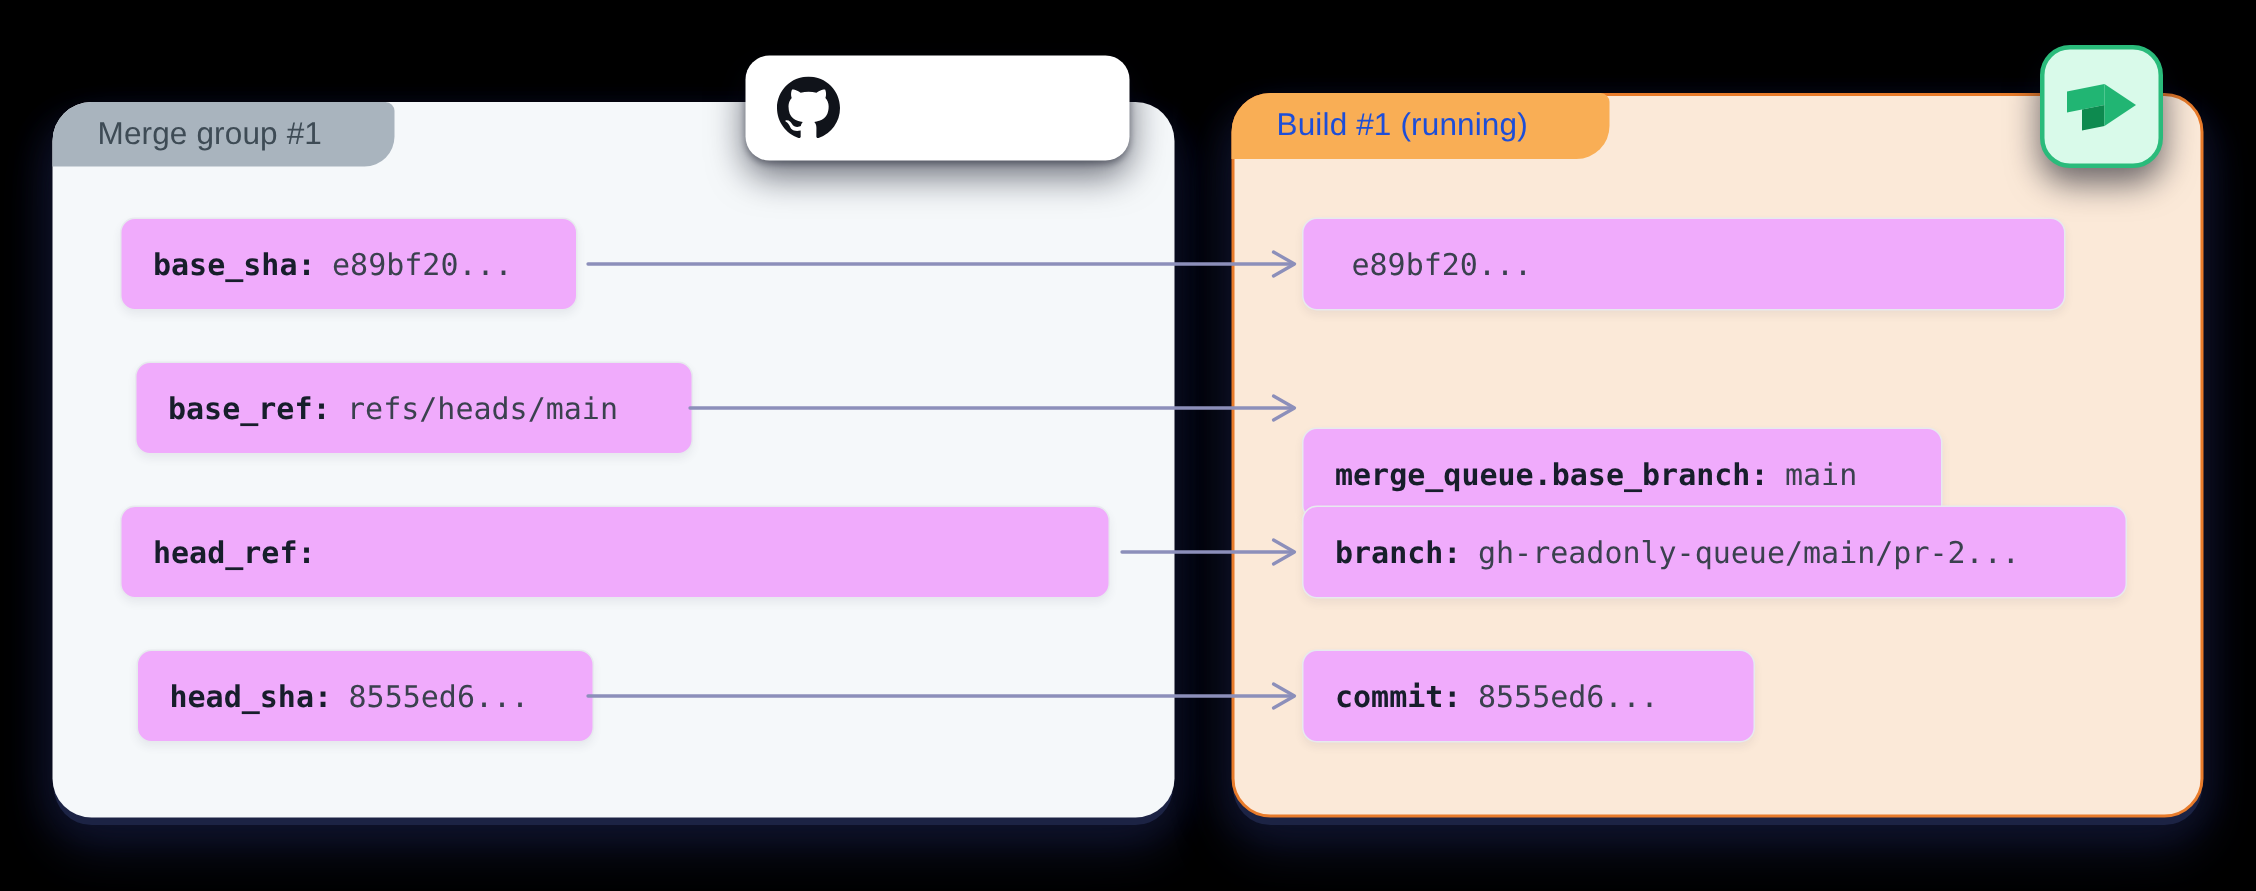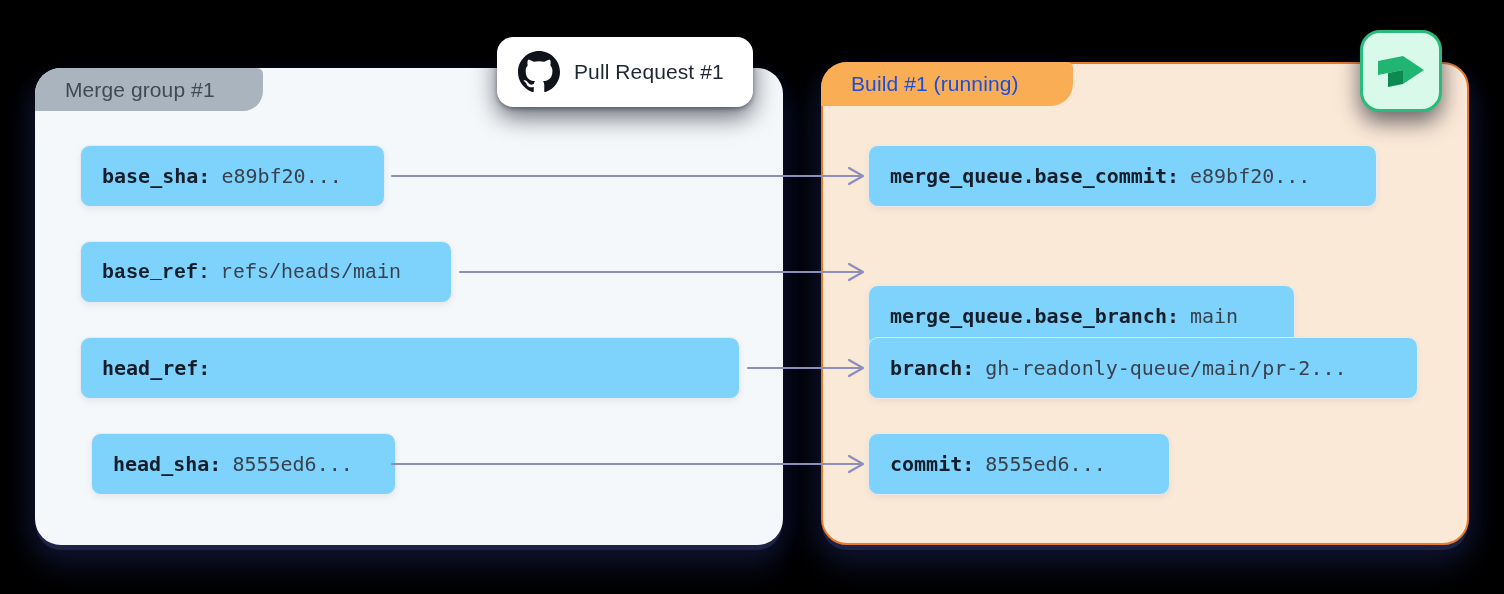--- a/index.html
+++ b/index.html
@@ -43,36 +43,36 @@
   .tab-right {
     top: -2px; left: -2px; width: 252px; height: 44px;
     background: #f9ae55; color: #1d4ed8;
     border-radius: 26px 6px 22px 0;
   }
 
   
   .card {
     position: absolute;
     height: 62px; box-sizing: border-box;
-    background: #7dd3fc;
+    background: #f0abfc;
     border: 1px solid #e7eaee;
     border-radius: 10px;
     box-shadow: 0 3px 6px rgba(60,70,90,0.08);
     display: flex; align-items: center;
     padding: 0 21px;
     font-family: "DejaVu Sans Mono", monospace;
     font-size: 20px;
     white-space: nowrap;
   }
   .card .lbl { font-weight: bold; color: #171e2b; }
   .card .val { color: #3a414e; margin-left: 11px; }
 
   
   .c-l1 { left: 45px; top: 77px;  width: 305px; }
-  .c-l2 { left: 45px; top: 173px; width: 372px; font-family: Liberation Mono, monospace; }
+  .c-l2 { left: 55px; top: 173px; width: 372px; }
   .c-l3 { left: 45px; top: 269px; width: 660px; }
   .c-l4 { left: 56px; top: 365px; width: 305px; }
   
   .c-r1 { left: 45px; top: 81px;  width: 509px; }
   .c-r2 { left: 45px; top: 177px; width: 427px; margin-top: 44px; }
   .c-r3 { left: 45px; top: 273px; width: 550px; }
   .c-r4 { left: 45px; top: 369px; width: 302px; }
 
   
   .pr-card {
@@ -136,21 +136,20 @@
       <span class="val">8555ed6...</span>
     </div>
   </section>
 
   <section class="panel panel-right">
     <div class="tab tab-right">
       <span>Build #1 (running)</span>
     </div>
 
     <div class="card c-r1">
-      <span class="lbl">merge_queue.base_commit:</span>
       <span class="val">e89bf20...</span>
     </div>
     <div class="card c-r2">
       <span class="lbl">merge_queue.base_branch:</span>
       <span class="val">main</span>
     </div>
     <div class="card c-r3">
       <span class="lbl">branch:</span>
       <span class="val">gh-readonly-queue/main/pr-2...</span>
     </div>
@@ -178,21 +177,20 @@
         <line x1="392" y1="464" x2="861" y2="464"></line>
         <polyline points="849,456 863,464 849,472"></polyline>
       </g>
     </g>
   </svg>
 
   <div class="pr-card">
     <svg class="gh" viewBox="0 0 16 16" xmlns="http://www.w3.org/2000/svg">
       <path fill="#10131a" d="M8 0C3.58 0 0 3.58 0 8c0 3.54 2.29 6.53 5.47 7.59.4.07.55-.17.55-.38 0-.19-.01-.82-.01-1.49-2.01.37-2.53-.49-2.69-.94-.09-.23-.48-.94-.82-1.13-.28-.15-.68-.52-.01-.53.63-.01 1.08.58 1.23.82.72 1.21 1.87.87 2.33.66.07-.52.28-.87.51-1.07-1.78-.2-3.64-.89-3.64-3.95 0-.87.31-1.59.82-2.15-.08-.2-.36-1.02.08-2.12 0 0 .67-.21 2.2.82.64-.18 1.32-.27 2-.27s1.36.09 2 .27c1.53-1.04 2.2-.82 2.2-.82.44 1.1.16 1.92.08 2.12.51.56.82 1.27.82 2.15 0 3.07-1.87 3.75-3.65 3.95.29.25.54.73.54 1.48 0 1.07-.01 1.93-.01 2.2 0 .21.15.46.55.38A8.012 8.012 0 0 0 16 8c0-4.42-3.58-8-8-8Z"></path>
     </svg>
-    <span class="pr-label">Pull Request #1</span>
   </div>
 
   <div class="bk-tile">
     <svg width="52" height="40" viewBox="0 0 52 40" xmlns="http://www.w3.org/2000/svg">
       <polygon points="3,10 28,5 28,19 3,24" fill="#21b573"></polygon>
       <polygon points="13,22 28,19 28,33 13,36" fill="#0d8a4f"></polygon>
       <polygon points="28,5 49,19 28,33" fill="#21b573"></polygon>
     </svg>
   </div>
 

